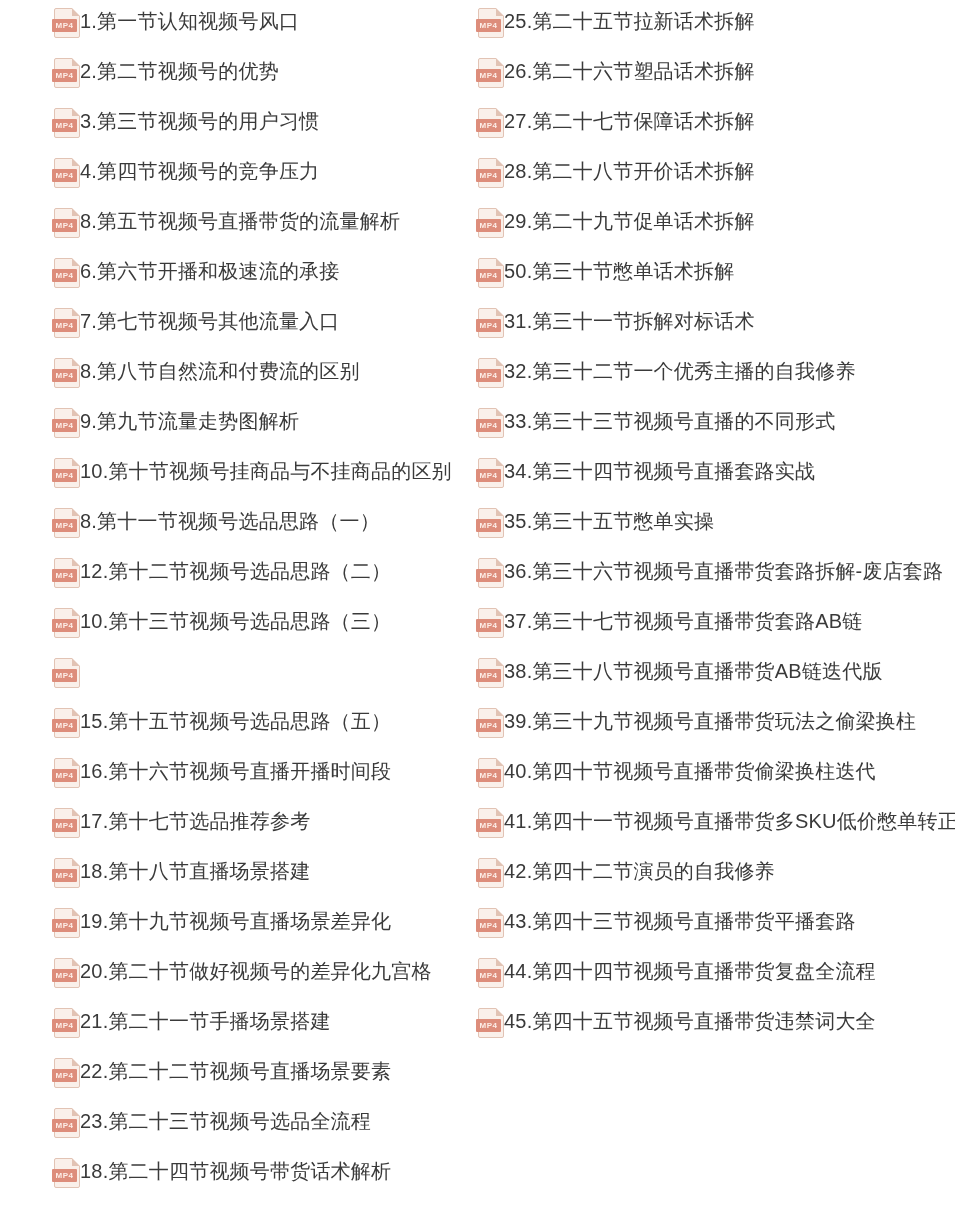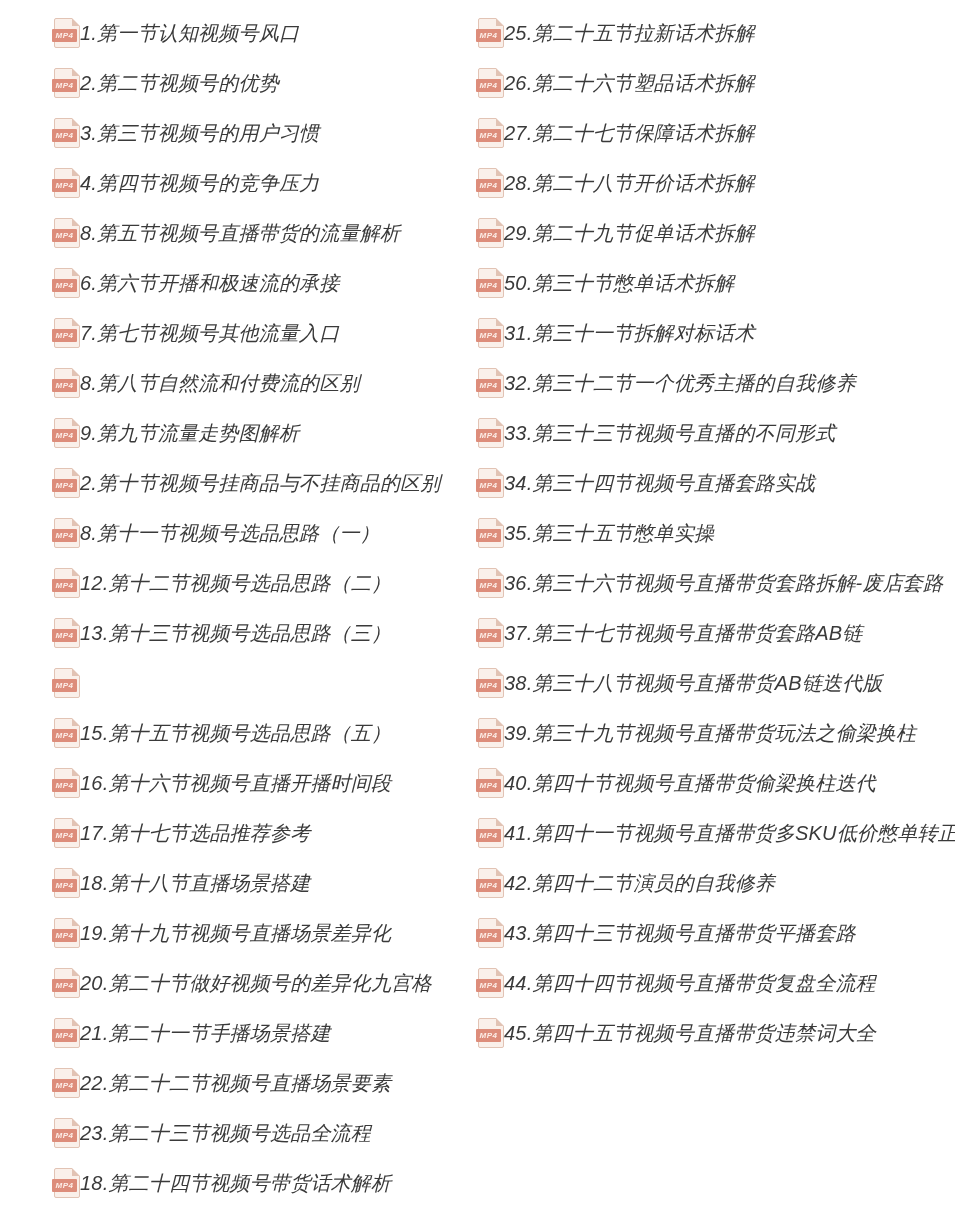--- a/index.html
+++ b/index.html
@@ -13,24 +13,23 @@
     padding: 8px 0 0 54px;
     width: 955px;
     min-height: 1218px;
   }
   .col { display: flex; flex-direction: column; }
   .col-left { width: 424px; flex: 0 0 424px; }
   .col-right { flex: 1; }
   .file-row {
     height: 50px;
     display: flex;
-    align-items: center;
+    align-items: flex-start;
     cursor: pointer;
     white-space: nowrap;
-    font-style: italic;
   }
   .file-name {
     font-size: 20px;
     color: #3a3a3a;
     letter-spacing: 0.2px;
   }
   
   .file-icon {
     position: relative;
     width: 26px;
@@ -142,21 +141,21 @@
       <span class="badge">MP4</span>
     </span>
     <span class="file-name">9.第九节流量走势图解析</span>
   </div>
 
   <div class="file-row">
     <span class="file-icon">
       <span class="fold"></span>
       <span class="badge">MP4</span>
     </span>
-    <span class="file-name">2.第十节视频号挂商品与不挂商品的区别</span>
+    <span class="file-name">10.第十节视频号挂商品与不挂商品的区别</span>
   </div>
 
   <div class="file-row">
     <span class="file-icon">
       <span class="fold"></span>
       <span class="badge">MP4</span>
     </span>
     <span class="file-name">8.第十一节视频号选品思路（一）</span>
   </div>
 
@@ -166,21 +165,21 @@
       <span class="badge">MP4</span>
     </span>
     <span class="file-name">12.第十二节视频号选品思路（二）</span>
   </div>
 
   <div class="file-row">
     <span class="file-icon">
       <span class="fold"></span>
       <span class="badge">MP4</span>
     </span>
-    <span class="file-name">13.第十三节视频号选品思路（三）</span>
+    <span class="file-name">10.第十三节视频号选品思路（三）</span>
   </div>
 
   <div class="file-row">
     <span class="file-icon">
       <span class="fold"></span>
       <span class="badge">MP4</span>
     </span>
   </div>
 
   <div class="file-row">

